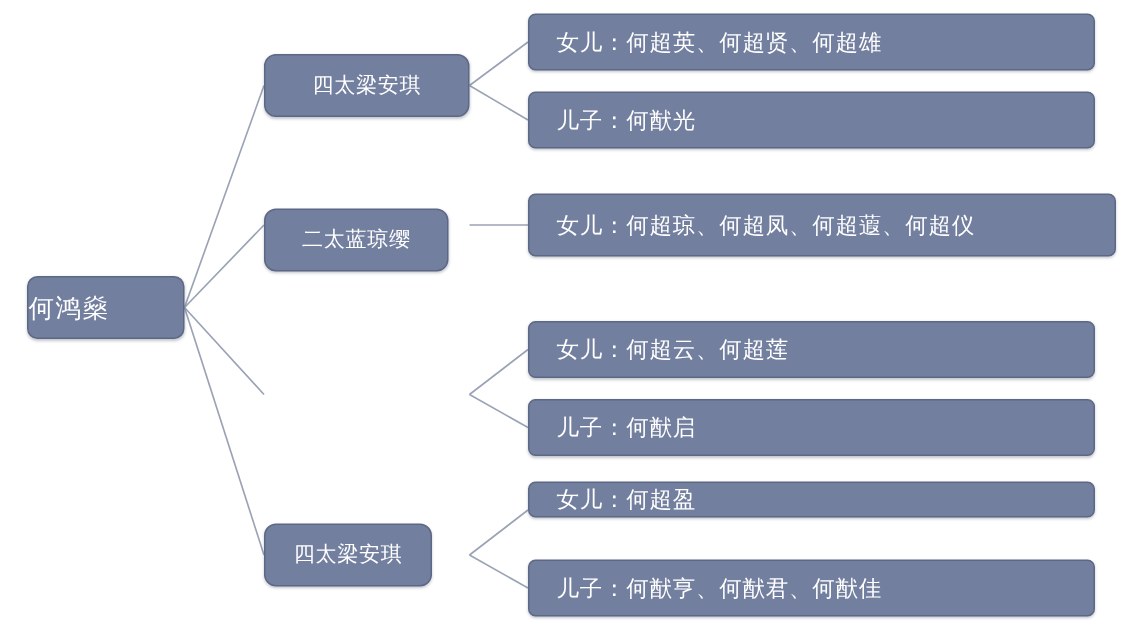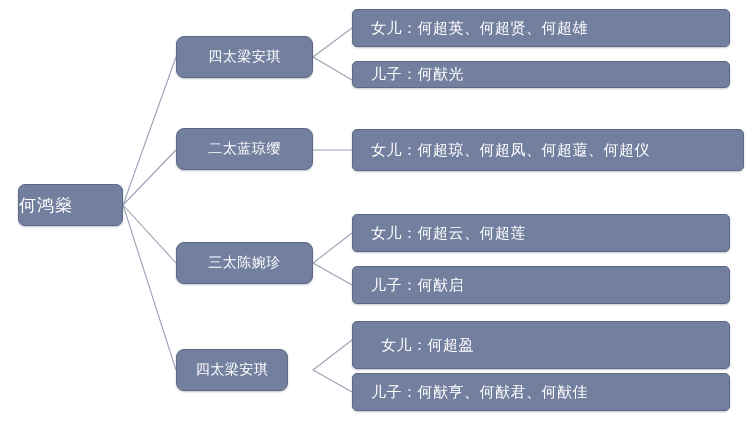--- a/index.html
+++ b/index.html
@@ -91,53 +91,50 @@
   </svg>
 
   <div class="node root" style="left:18px; top:184px; width:105px; height:42px;">
     <span class="node-label">何鸿燊</span>
   </div>
 
   <div class="node wife" style="left:176px; top:36px; width:137px; height:42px;">
     <span class="node-label">四太梁安琪</span>
   </div>
 
-  <div class="node wife" style="left:176px; top:128px; width:137px; height:42px;justify-content:center;">
+  <div class="node wife" style="left:176px; top:139px; width:123px; height:42px;justify-content:center;">
     <span class="node-label">二太蓝琼缨</span>
   </div>
 
-  <div class="node wife" style="left:176px; top:242px; width:137px; height:42px;">
-    <span class="node-label">三太陈婉珍</span>
-  </div>
 
   <div class="node wife" style="left:176px; top:349px; width:112px; height:42px;">
     <span class="node-label">四太梁安琪</span>
   </div>
 
   <div class="node children" style="left:352px; top:9px; width:378px; height:38px;">
     <span class="node-label">女儿：何超英、何超贤、何超雄</span>
   </div>
 
-  <div class="node children" style="left:352px; top:61px; width:378px; height:27px;">
+  <div class="node children" style="left:352px; top:61px; width:378px; height:38px;">
     <span class="node-label">儿子：何猷光</span>
   </div>
 
   <div class="node children" style="left:352px; top:129px; width:392px; height:42px;">
     <span class="node-label">女儿：何超琼、何超凤、何超蕸、何超仪</span>
   </div>
 
   <div class="node children" style="left:352px; top:214px; width:378px; height:38px;">
     <span class="node-label">女儿：何超云、何超莲</span>
   </div>
 
   <div class="node children" style="left:352px; top:266px; width:378px; height:38px;">
     <span class="node-label">儿子：何猷启</span>
   </div>
 
-  <div class="node children" style="left:352px; top:321px; width:378px; height:48px;padding-left:10px;">
+  <div class="node children" style="left:352px; top:321px; width:378px; height:24px;">
     <span class="node-label">女儿：何超盈</span>
   </div>
 
   <div class="node children" style="left:352px; top:373px; width:378px; height:38px;text-align:center;">
     <span class="node-label">儿子：何猷亨、何猷君、何猷佳</span>
   </div>
 
 </div>
 
 </body></html>

